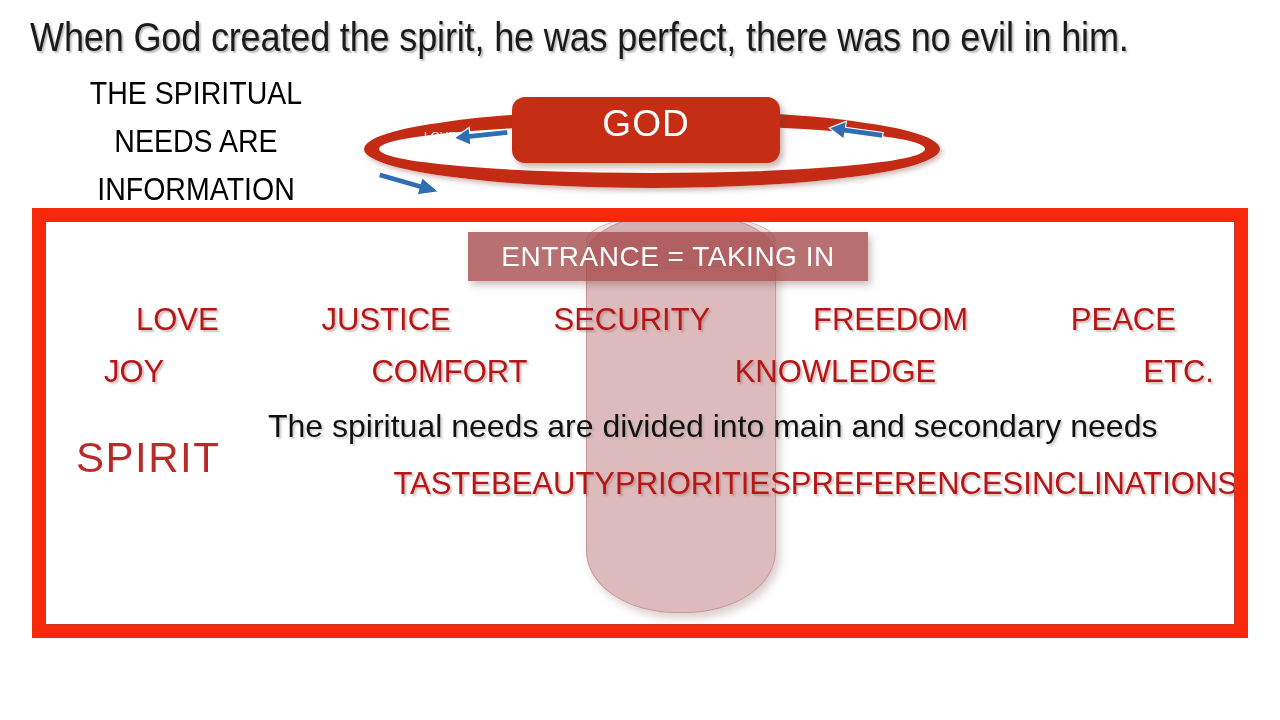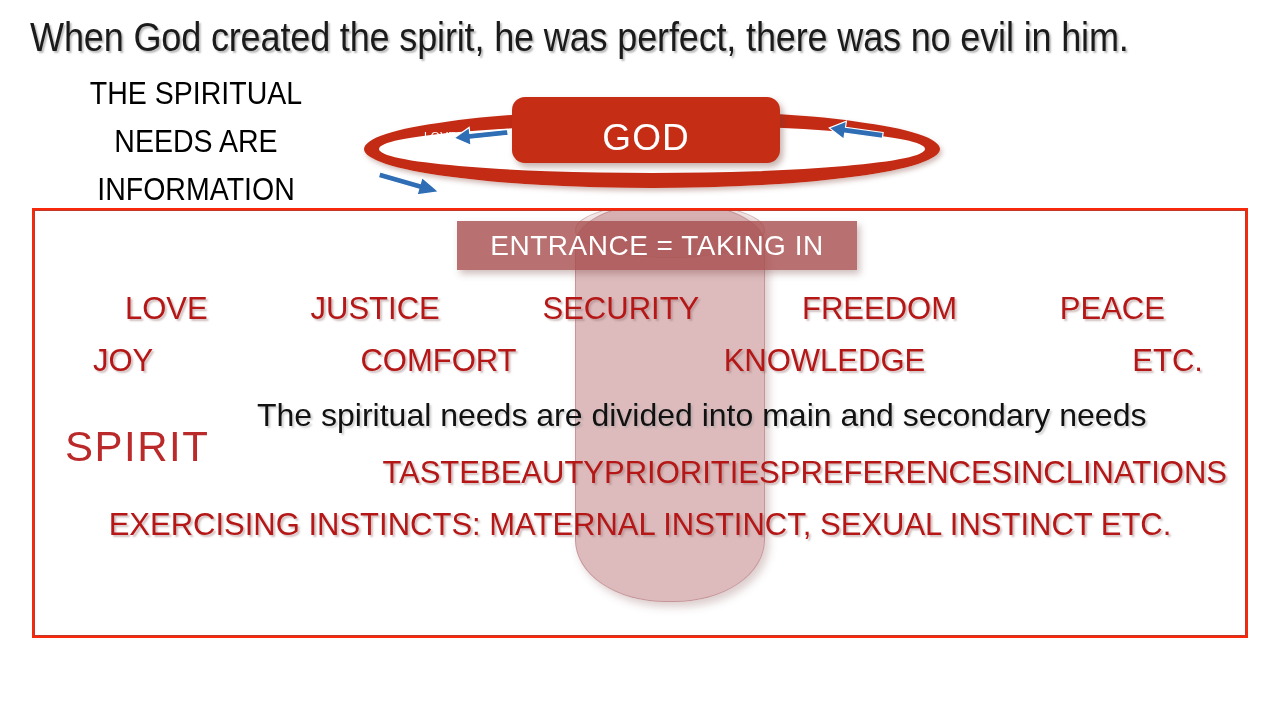--- a/index.html
+++ b/index.html
@@ -82,21 +82,20 @@
   .god-label {
     position: absolute;
     left: 0; right: 0;
     top: 6px;
     text-align: center;
     font-family: "Liberation Sans Narrow", "Liberation Sans", sans-serif;
     font-size: 37px;
     font-weight: 300;
     color: #ffffff;
     letter-spacing: 1px;
-    margin-top: 14px;
   }
   .ring-label {
     position: absolute;
     font-family: "Liberation Sans Narrow", "Liberation Sans", sans-serif;
     font-size: 11.5px;
     font-weight: 400;
     color: #ffffff;
     letter-spacing: 0.4px;
     white-space: nowrap;
   }
@@ -111,21 +110,21 @@
 
   
   #spirit-panel {
     position: absolute;
     left: 32px;
     top: 208px;
     width: 1216px;
     height: 430px;
     background: #f8290b;
     box-sizing: border-box;
-    padding: 2px;
+    padding: 13px;
   }
   #spirit-panel-inner {
     position: relative;
     width: 100%;
     height: 100%;
     background: #ffffff;
     border: 1px solid #c0392b;
     box-sizing: border-box;
     overflow: hidden;
   }
@@ -304,16 +303,15 @@
     <div id="spirit-sentence">The spiritual needs are divided into main and secondary needs</div>
 
     <div class="needs-row" id="needs-row-4">
       <span>TASTE</span>
       <span>BEAUTY</span>
       <span>PRIORITIES</span>
       <span>PREFERENCES</span>
       <span>INCLINATIONS</span>
     </div>
 
-    <div id="needs-row-5">EXERCISING INSTINCTS: MATERNAL INSTINCT, SEXUAL INSTINCT ETC.</div>
 
   </div>
 </div>
 
 </body></html>

